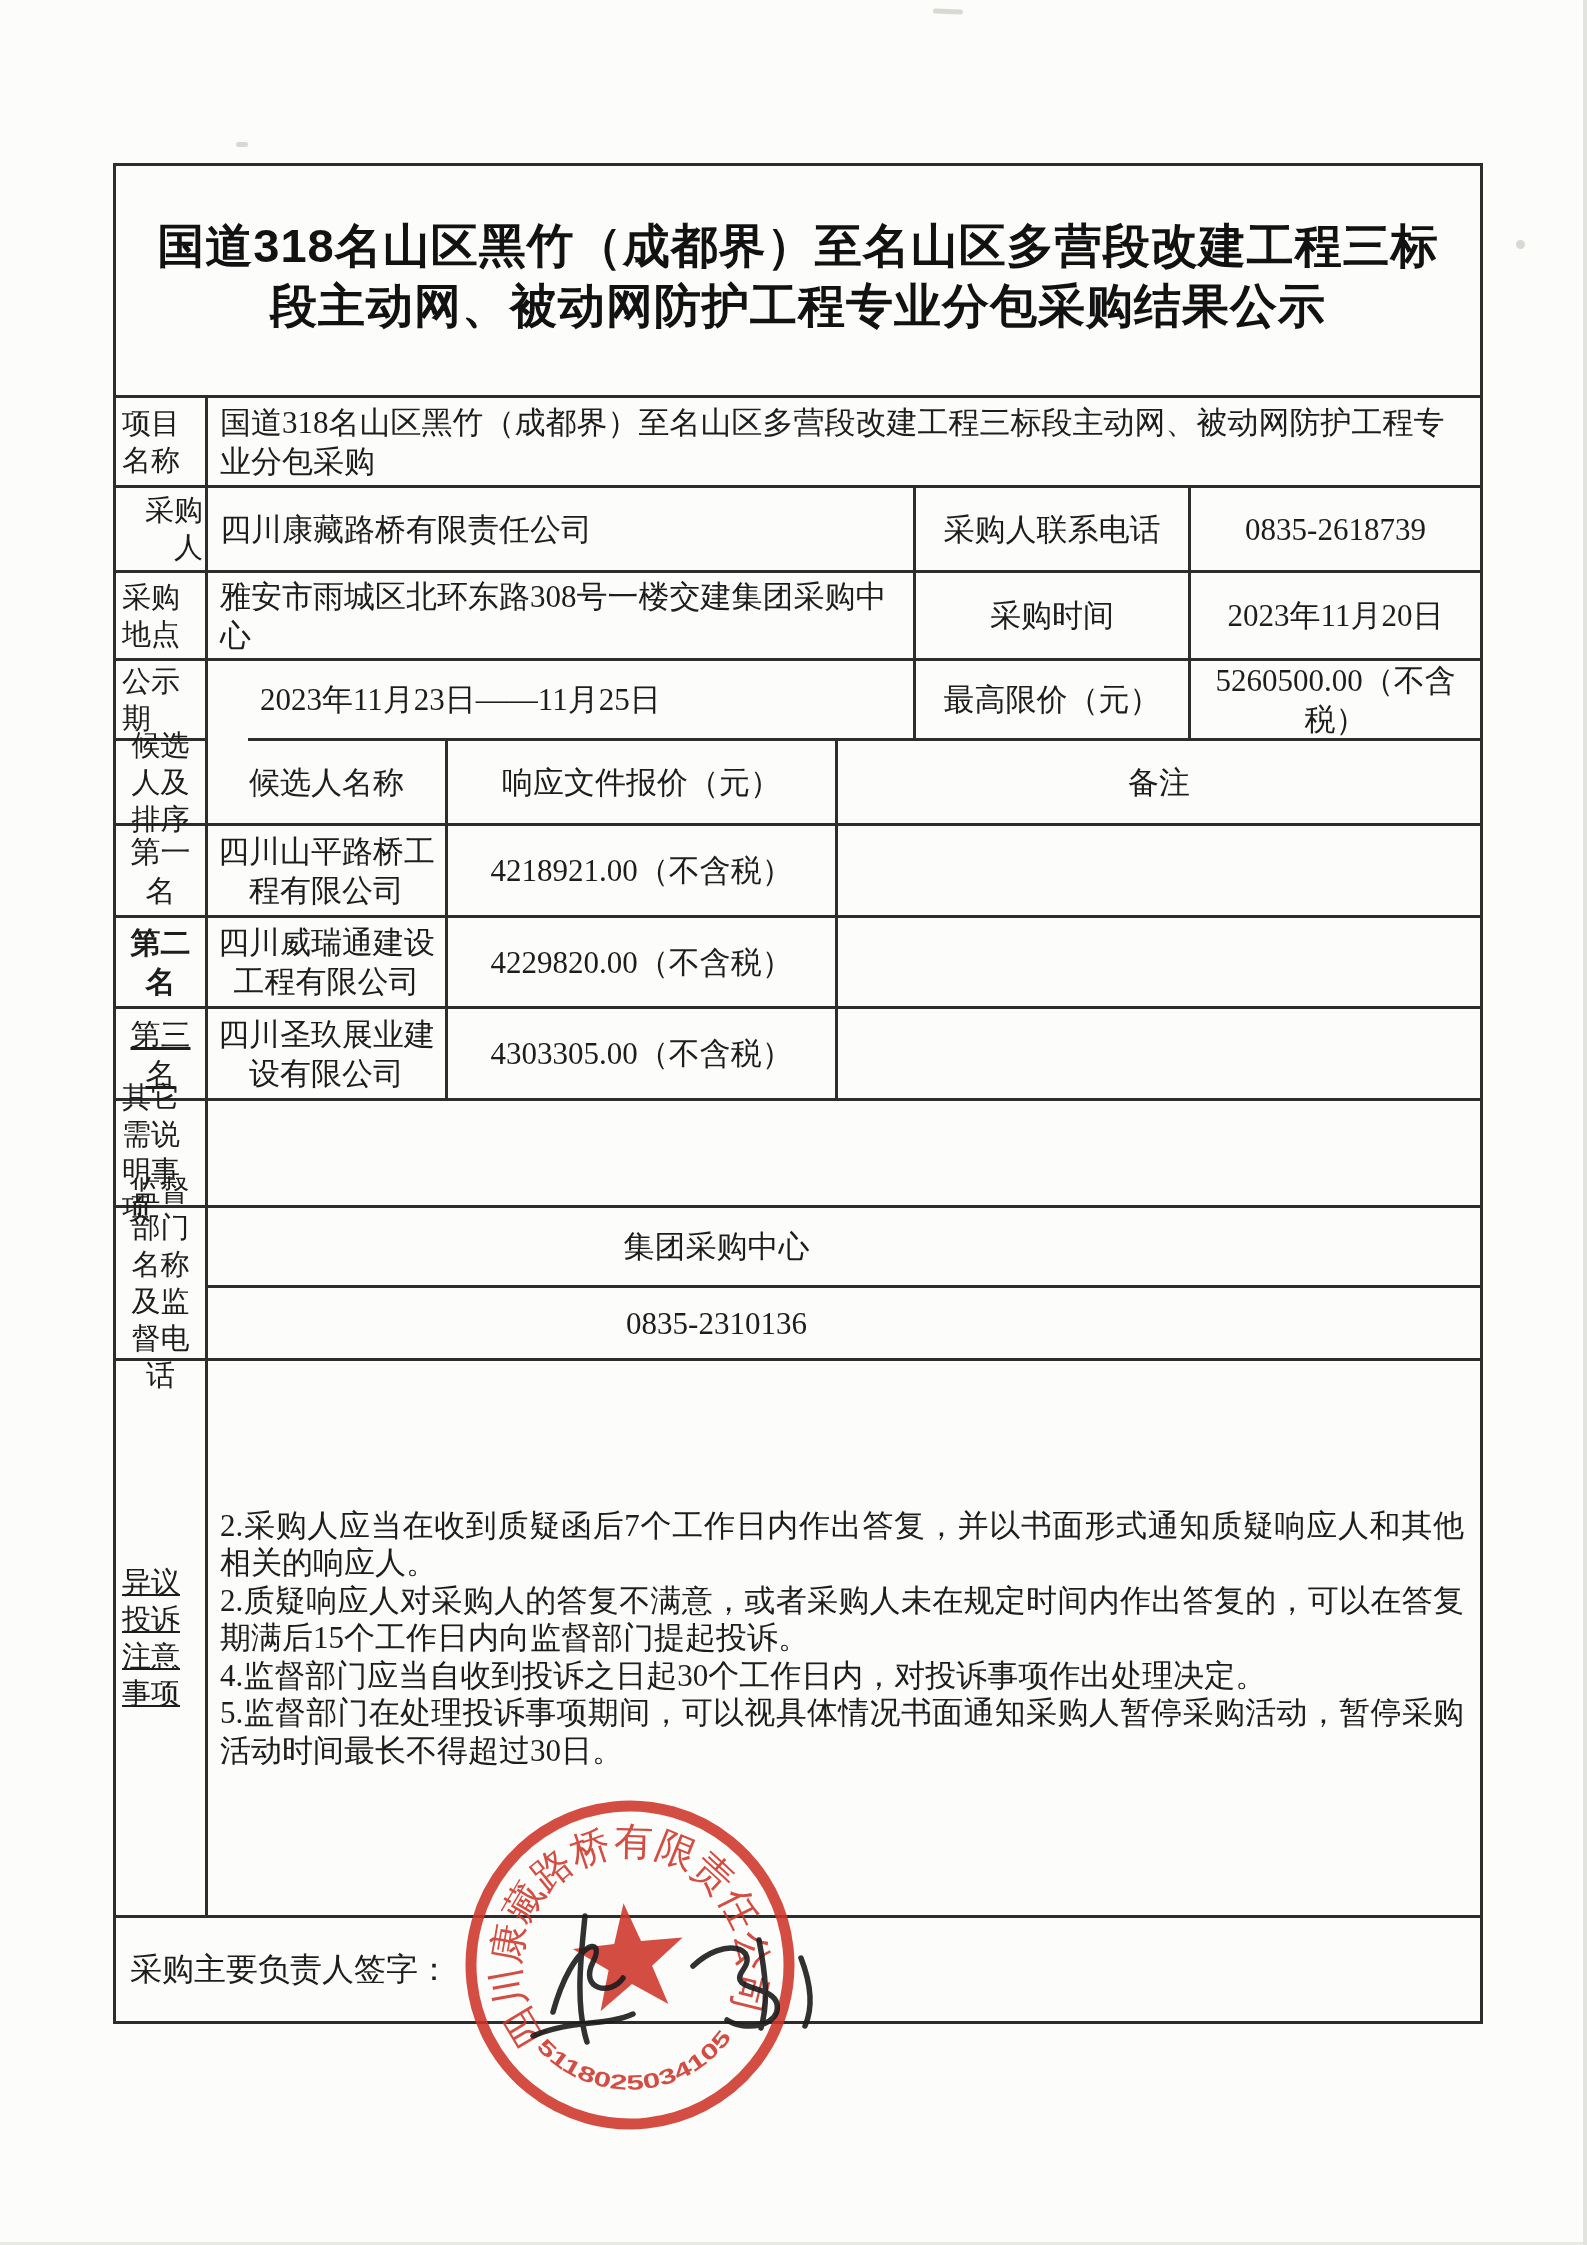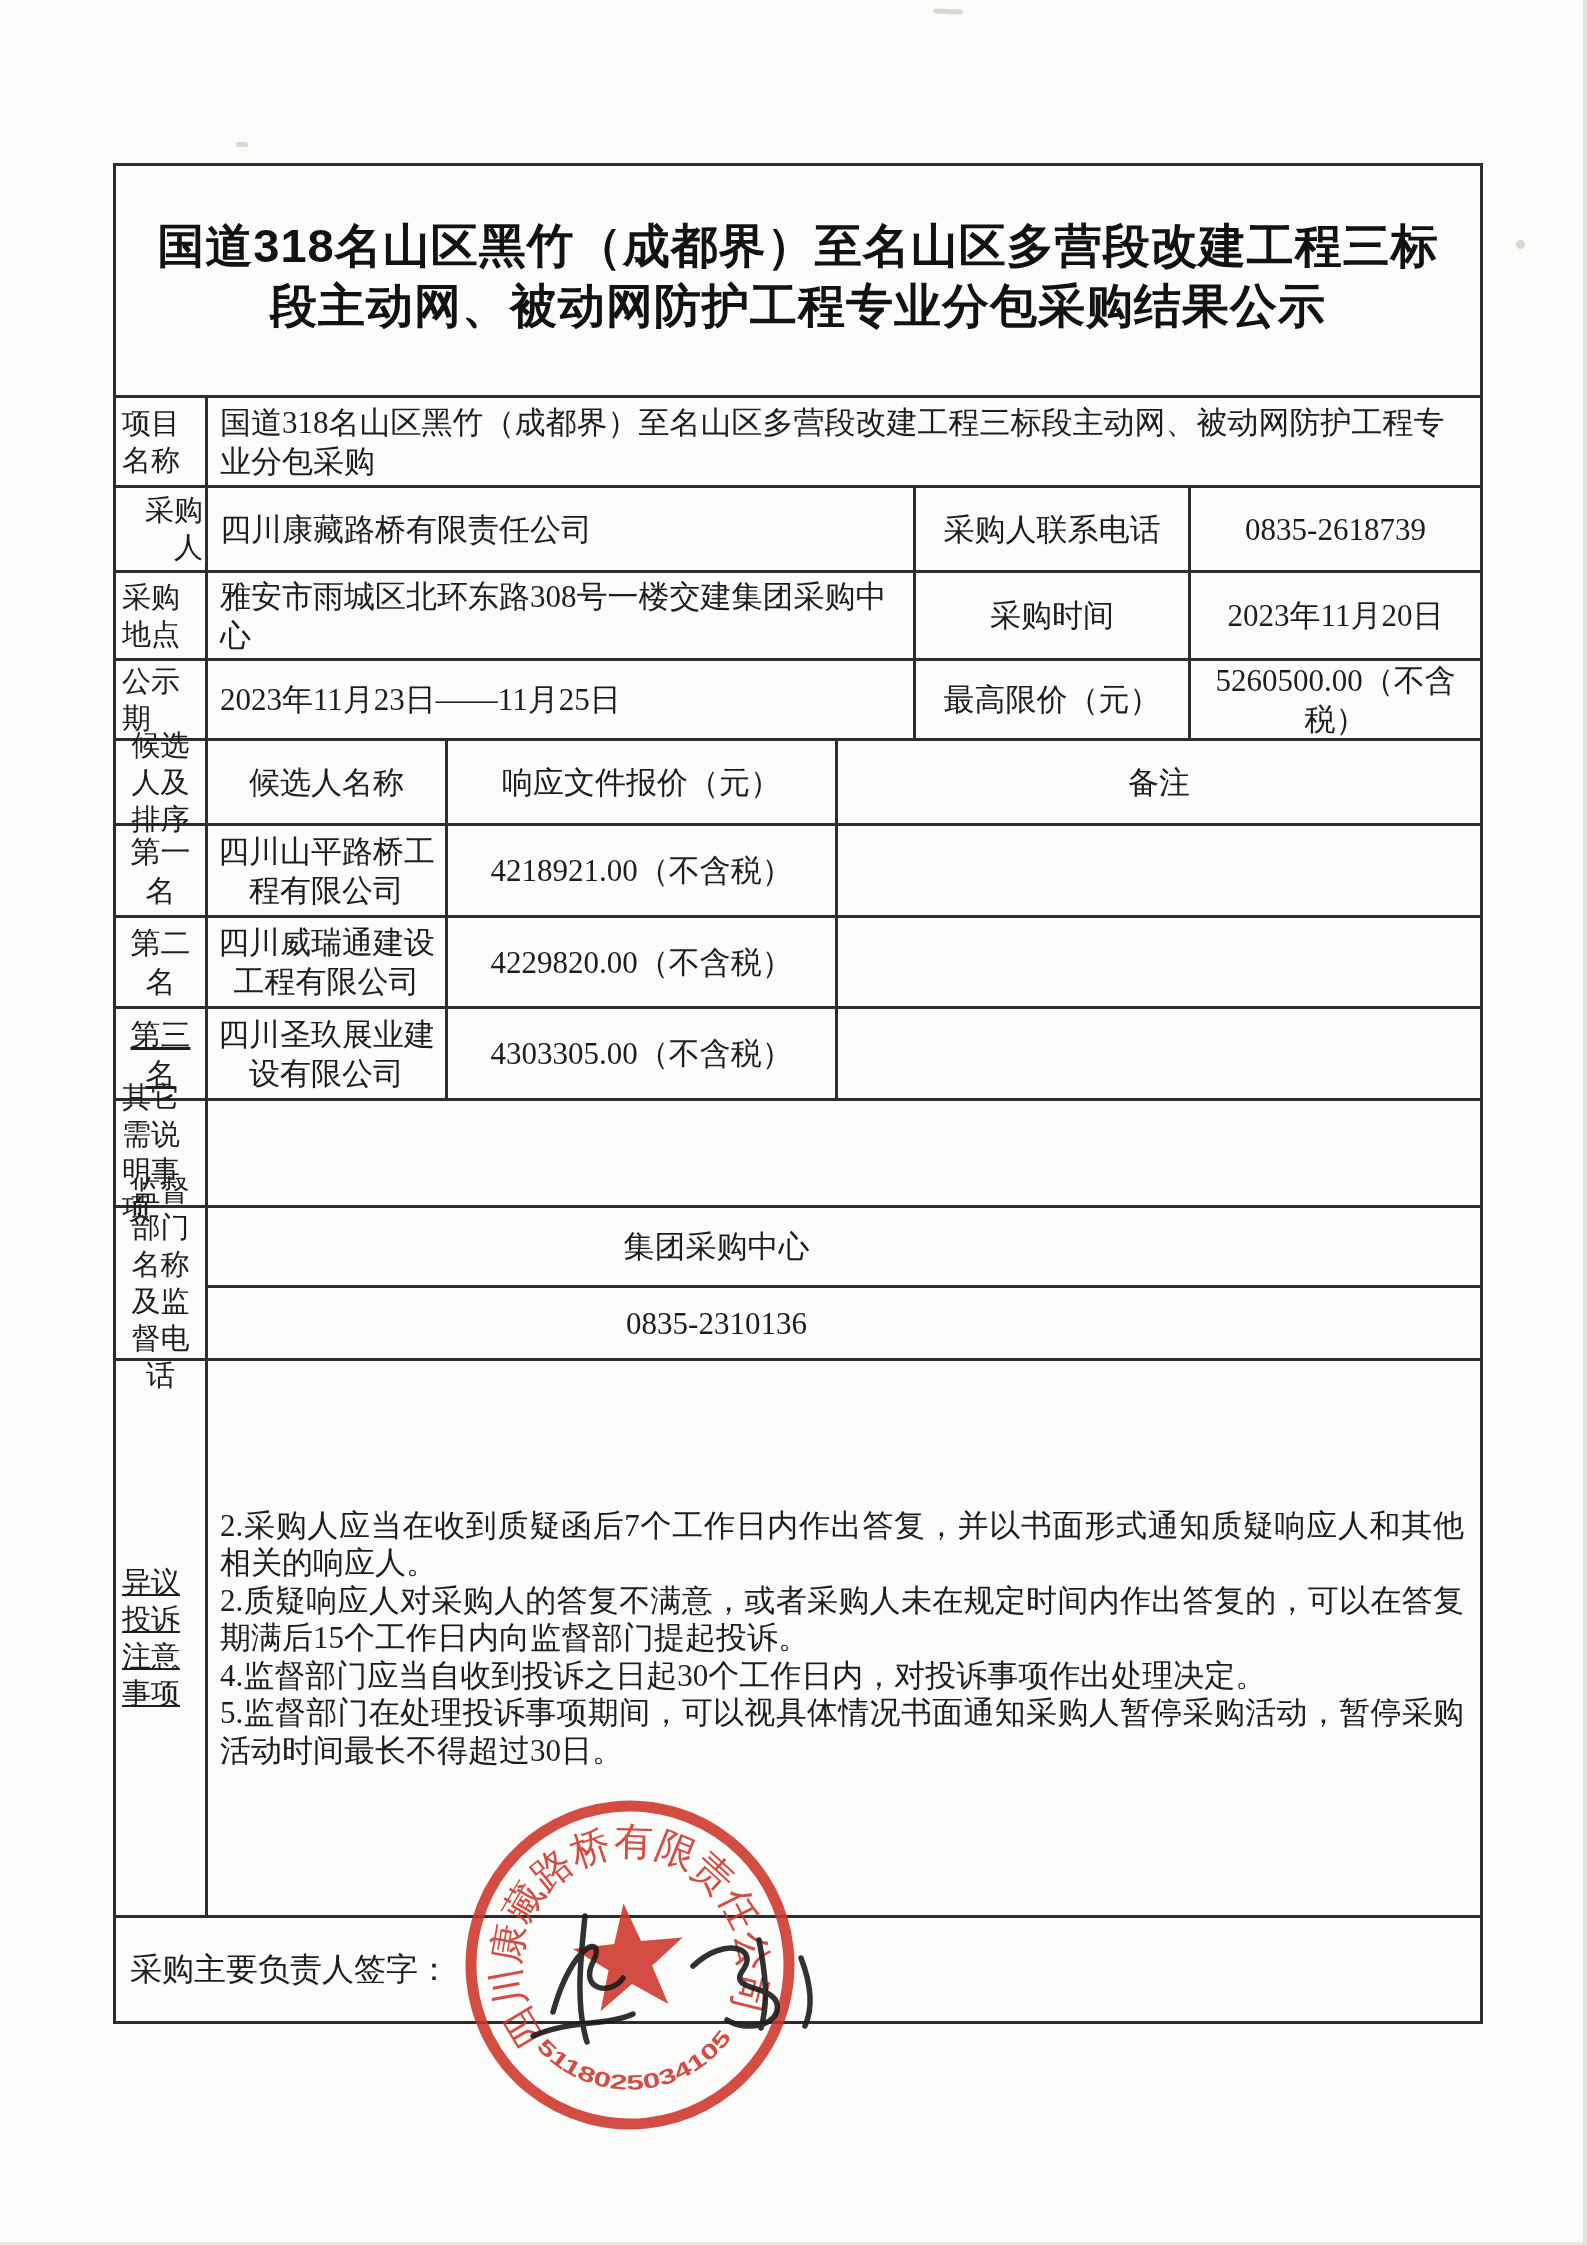--- a/index.html
+++ b/index.html
@@ -76,39 +76,39 @@
   <div class="cell er conc" style="grid-row:3;grid-column:6;">0835-2618739</div>
 
   <div class="cell lab" style="grid-row:4;grid-column:1;">采购地点</div>
   <div class="cell con" style="grid-row:4;grid-column:2/5;">
     <span>雅安市雨城区北环东路308号一楼交建集团采购中心</span>
   </div>
   <div class="cell mid" style="grid-row:4;grid-column:5;">采购时间</div>
   <div class="cell er conc" style="grid-row:4;grid-column:6;">2023年11月20日</div>
 
   <div class="cell lab" style="grid-row:5;grid-column:1;">公示期</div>
-  <div class="cell con" style="grid-row:5;grid-column:2/5;">
+  <div class="cell con" style="grid-row:5;grid-column:2/5;margin-left:40px;">
     <span>2023年11月23日——11月25日</span>
   </div>
   <div class="cell mid" style="grid-row:5;grid-column:5;">最高限价（元）</div>
   <div class="cell er conc" style="grid-row:5;grid-column:6;">
     <span>5260500.00（不含税）</span>
   </div>
 
   <div class="cell labc" style="grid-row:6;grid-column:1;">候选人及排序</div>
   <div class="cell conc" style="grid-row:6;grid-column:2;">候选人名称</div>
   <div class="cell conc" style="grid-row:6;grid-column:3;">响应文件报价（元）</div>
   <div class="cell er conc" style="grid-row:6;grid-column:4/7;">备注</div>
 
   <div class="cell conc rank" style="grid-row:7;grid-column:1;">第一名</div>
   <div class="cell conc" style="grid-row:7;grid-column:2;">四川山平路桥工程有限公司</div>
   <div class="cell conc" style="grid-row:7;grid-column:3;">4218921.00（不含税）</div>
   <div class="cell er conc" style="grid-row:7;grid-column:4/7;"></div>
 
-  <div class="cell conc rank" style="grid-row:8;grid-column:1;">第二名</div>
+  <div class="cell conc rank" style="grid-row:8;grid-column:1;font-weight:bold;">第二名</div>
   <div class="cell conc" style="grid-row:8;grid-column:2;">四川威瑞通建设工程有限公司</div>
   <div class="cell conc" style="grid-row:8;grid-column:3;">4229820.00（不含税）</div>
   <div class="cell er conc" style="grid-row:8;grid-column:4/7;"></div>
 
   <div class="cell conc rank" style="grid-row:9;grid-column:1;text-decoration:underline;">第三名</div>
   <div class="cell conc" style="grid-row:9;grid-column:2;">四川圣玖展业建设有限公司</div>
   <div class="cell conc" style="grid-row:9;grid-column:3;">4303305.00（不含税）</div>
   <div class="cell er conc" style="grid-row:9;grid-column:4/7;"></div>
 
   <div class="cell lab" style="grid-row:10;grid-column:1;">其它需说明事项</div>

